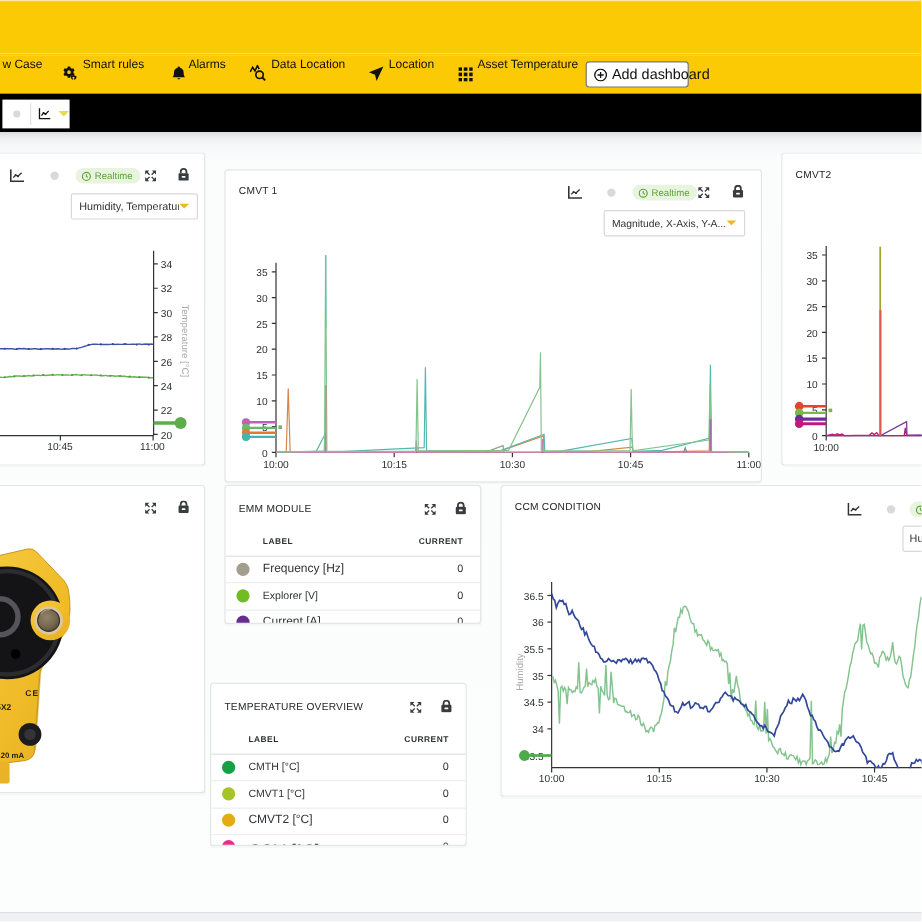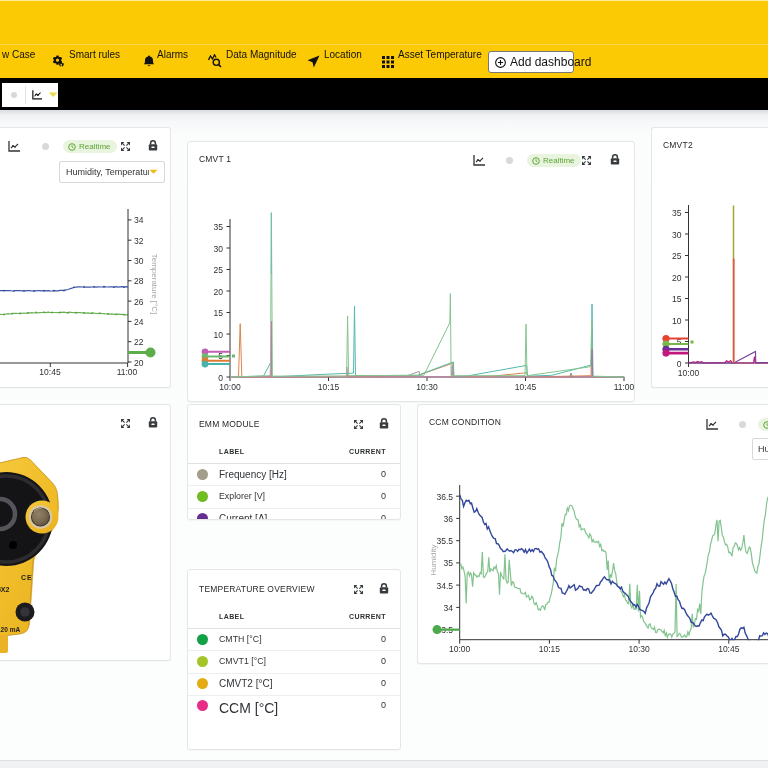--- a/index.html
+++ b/index.html
@@ -31,21 +31,21 @@
 <svg style="position:absolute;left:143px;top:9px" width="12" height="13" viewBox="0 0 12 13">
 <path d="M6,0.5 a1,1 0 0 1 1,1 a4,4 0 0 1 3,3.9 c0,2.6 0.7,3.4 1.3,3.9 H0.7 C1.3,8.8 2,8 2,5.4 a4,4 0 0 1 3-3.9 a1,1 0 0 1 1-1 Z" fill="#111"></path>
 <path d="M4.6,10.3 a1.5,1.5 0 0 0 2.8,0 Z" fill="#111"></path>
     </svg>
     <div class="navitem" style="left:157px">Alarms</div>
 <svg style="position:absolute;left:208px;top:8px" width="14" height="15" viewBox="0 0 14 15">
 <polyline points="0.5,6 2.5,2 4.5,5 6.5,0.8 8,3.5" stroke="#111" stroke-width="1.3" fill="none"></polyline>
 <circle cx="8.3" cy="8.3" r="3.1" fill="none" stroke="#111" stroke-width="1.4"></circle>
 <line x1="10.6" y1="10.6" x2="13" y2="13" stroke="#111" stroke-width="1.6"></line>
     </svg>
-    <div class="navitem" style="left:226px">Data Magnitude</div>
+    <div class="navitem" style="left:226px">Data Location</div>
 <svg style="position:absolute;left:307px;top:9px" width="13" height="13" viewBox="0 0 13 13">
 <path d="M12.5,0.5 L0.5,5.2 L5.5,7.2 L6.8,12.5 Z" fill="#111"></path>
     </svg>
     <div class="navitem" style="left:324px">Location</div>
 <svg style="position:absolute;left:382px;top:10px" width="12" height="12" viewBox="0 0 12 12">
 <g fill="#111">
         <rect x="0" y="0" width="3" height="3"></rect>
         <rect x="4.5" y="0" width="3" height="3"></rect>
         <rect x="9" y="0" width="3" height="3"></rect>
 <rect x="0" y="4.5" width="3" height="3"></rect>
@@ -210,20 +210,26 @@
         <line x1="8.8" y1="2.2" x2="6.4" y2="4.6"></line>
 <line x1="2.2" y1="8.8" x2="4.6" y2="6.4"></line>
         <line x1="8.8" y1="8.8" x2="6.4" y2="6.4"></line>
 </g>
     </svg>
     <svg style="position:absolute;left:422px;top:12px" width="10" height="11" viewBox="0 0 10 11">
 <path d="M2.6,4.5 V3.2 a2.4,2.4 0 0 1 4.8,0 V4.5" stroke="#383c3f" stroke-width="1.5" fill="none"></path>
 <rect x="0.8" y="4.3" width="8.4" height="6.2" rx="1" fill="#383c3f"></rect>
 <rect x="3.4" y="6.6" width="3.2" height="1.5" rx="0.7" fill="#fff"></rect>
     </svg>
+    <div style="position:absolute;left:315px;top:33px;width:118px;height:22px;background:#fff;border:1px solid #d8d8d8;border-radius:2px;display:flex;align-items:center;padding:0 6px;box-sizing:border-box">
+<span style="font-size:8.6px;color:#333;white-space:nowrap;overflow:hidden;flex:1">Magnitude, X-Axis, Y-A...</span>
+<svg width="9" height="6" viewBox="0 0 10 6" style="flex:none">
+        <path d="M0.5,0.5 L5,5 L9.5,0.5 Z" fill="#edba17"></path>
+      </svg>
+    </div>
     <svg style="position:absolute;left:0;top:0" width="448" height="260" viewBox="0 0 448 260">
 <line x1="42" y1="77" x2="42" y2="235" stroke="#333"></line>
       <line x1="42" y1="235" x2="436" y2="235" stroke="#333"></line>
 <line x1="38.5" y1="235.0" x2="42" y2="235.0" stroke="#333"></line>
       <text class="tick" x="35" y="238.5" text-anchor="end">0</text>
       <line x1="38.5" y1="213.5" x2="42" y2="213.5" stroke="#333"></line>
       <text class="tick" x="35" y="217.0" text-anchor="end">5</text>
       <line x1="38.5" y1="192.0" x2="42" y2="192.0" stroke="#333"></line>
       <text class="tick" x="35" y="195.5" text-anchor="end">10</text>
       <line x1="38.5" y1="170.5" x2="42" y2="170.5" stroke="#333"></line>
@@ -387,21 +393,21 @@
     <div style="position:absolute;right:14px;top:63.5px;font-size:9px;color:#303336">0</div>
     <div style="position:absolute;left:0;top:80.3px;width:214px;height:1px;background:#eceeef"></div>
     <div style="position:absolute;left:9px;top:85.8px;width:11px;height:11px;border-radius:50%;background:#6fbc23"></div>
     <div style="position:absolute;left:31px;top:85.8px;font-size:8.8px;color:#303336">Explorer [V]</div>
     <div style="position:absolute;right:14px;top:85.8px;font-size:9px;color:#303336">0</div>
     <div style="position:absolute;left:0;top:102.6px;width:214px;height:1px;background:#eceeef"></div>
     <div style="position:absolute;left:9px;top:108.1px;width:11px;height:11px;border-radius:50%;background:#652d92"></div>
     <div style="position:absolute;left:31px;top:108.1px;font-size:10px;color:#303336">Current [A]</div>
     <div style="position:absolute;right:14px;top:108.1px;font-size:9px;color:#303336">0</div>
   </div>
-<div class="card" style="left:187px;top:569px;width:214px;height:181px;overflow:hidden">
+<div class="card" style="left:175px;top:569px;width:214px;height:136px;overflow:hidden">
 <div class="ctitle" style="top:14px;left:11px">TEMPERATURE OVERVIEW</div>
 <svg style="position:absolute;left:165px;top:14px" width="11" height="11" viewBox="0 0 11 11">
       <g fill="#383c3f" stroke="none">
         <path d="M1,1 L4.4,1 L1,4.4 Z"></path>
         <path d="M10,1 L10,4.4 L6.6,1 Z"></path>
         <path d="M1,10 L1,6.6 L4.4,10 Z"></path>
         <path d="M10,10 L6.6,10 L10,6.6 Z"></path>
       </g>
       <g stroke="#383c3f" stroke-width="1.1">
         <line x1="2.2" y1="2.2" x2="4.6" y2="4.6"></line>

